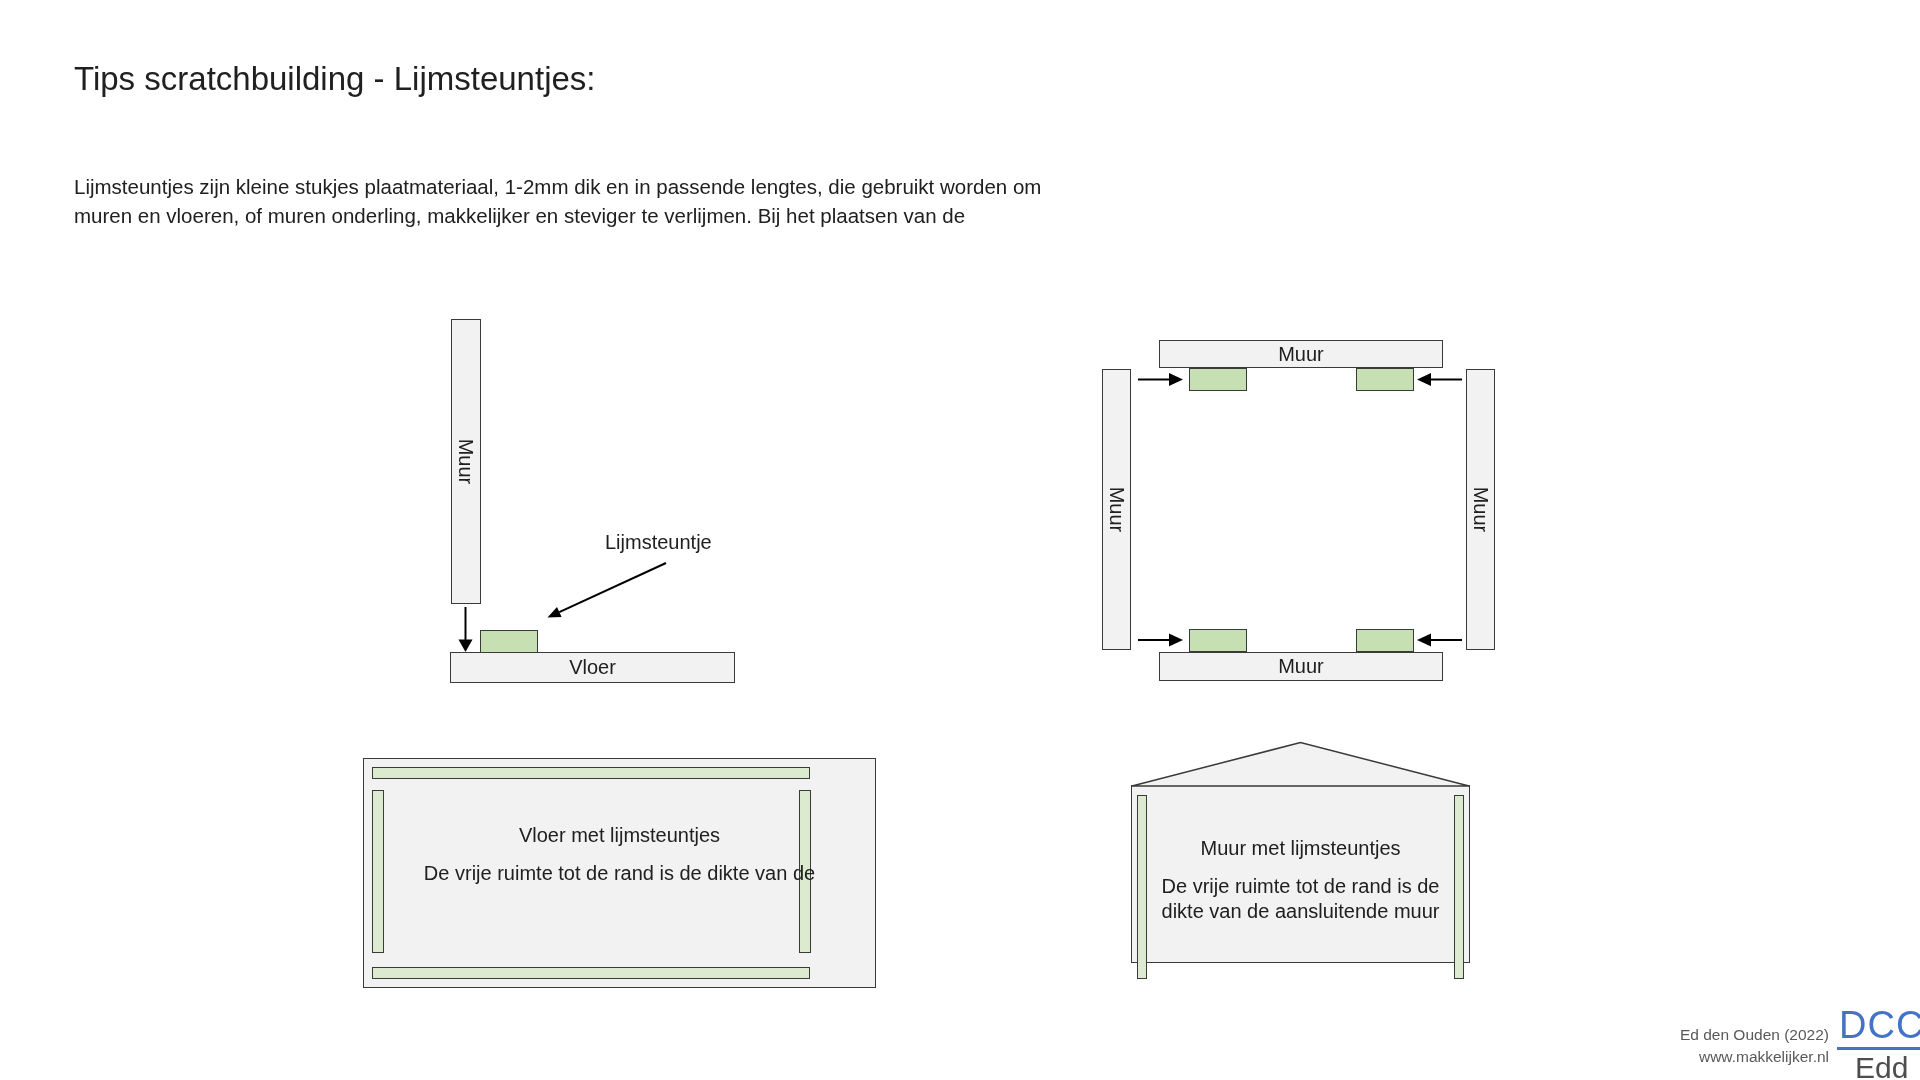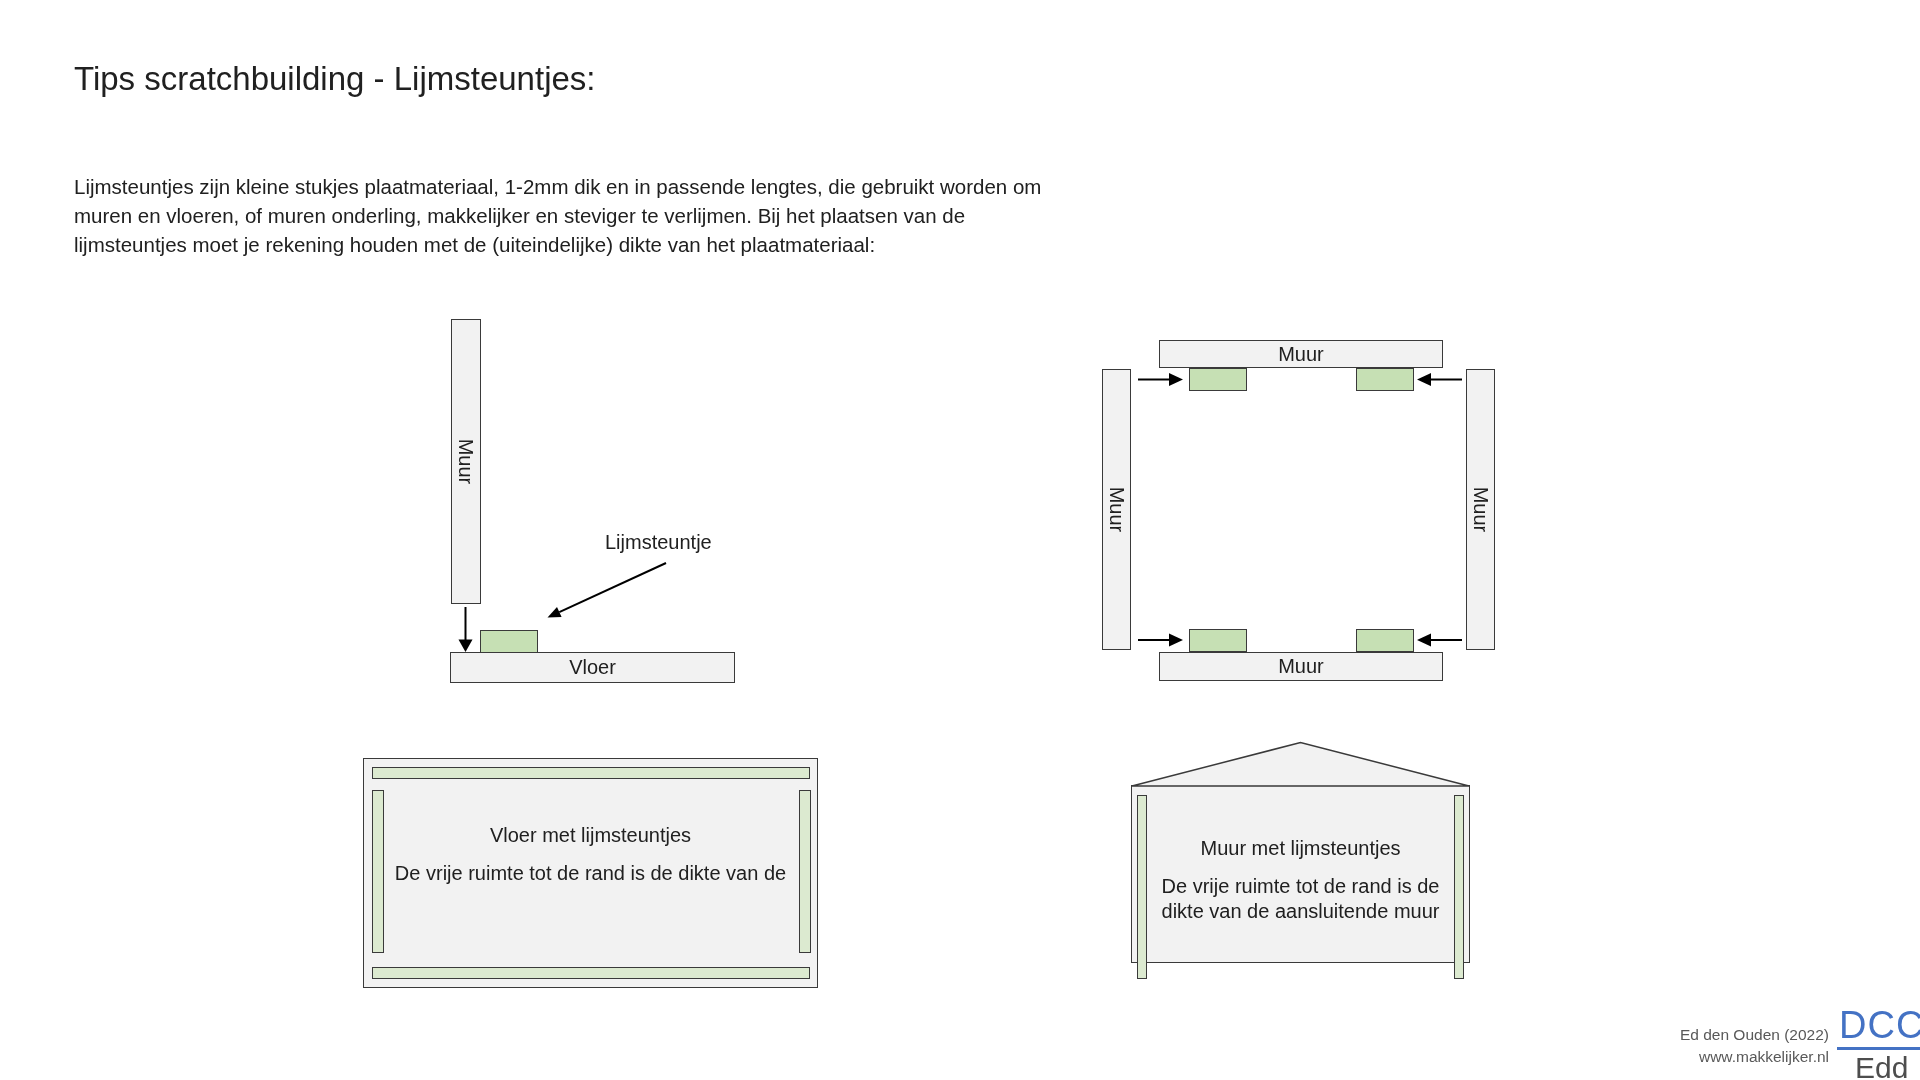--- a/index.html
+++ b/index.html
@@ -42,21 +42,20 @@
 </head>
 <body>
 
 <div class="slide">
 
   <div class="title">Tips scratchbuilding - Lijmsteuntjes:</div>
 
   <div class="intro">
     <div>Lijmsteuntjes zijn kleine stukjes plaatmateriaal, 1-2mm dik en in passende lengtes, die gebruikt worden om</div>
     <div>muren en vloeren, of muren onderling, makkelijker en steviger te verlijmen. Bij het plaatsen van de</div>
-    <div>lijmsteuntjes moet je rekening houden met de (uiteindelijke) dikte van het plaatmateriaal:</div>
   </div>
 
   <div class="bar" style="left:451px;top:319px;width:30px;height:285px;">
     <span class="rot">Muur</span>
   </div>
   <div class="green-block" style="left:480px;top:630px;width:58px;height:23px;"></div>
   <div class="bar" style="left:450px;top:652px;width:285px;height:31px;">
     <span>Vloer</span>
   </div>
   <div class="callout" style="left:605px;top:531px;">Lijmsteuntje</div>
@@ -71,21 +70,21 @@
     <span class="rot">Muur</span>
   </div>
   <div class="bar" style="left:1159px;top:652px;width:284px;height:29px;">
     <span>Muur</span>
   </div>
   <div class="green-block" style="left:1189px;top:368px;width:58px;height:23px;"></div>
   <div class="green-block" style="left:1356px;top:368px;width:58px;height:23px;"></div>
   <div class="green-block" style="left:1189px;top:629px;width:58px;height:23px;"></div>
   <div class="green-block" style="left:1356px;top:629px;width:58px;height:23px;"></div>
 
-  <div class="panel" style="left:363px;top:758px;width:455px;height:230px;">
+  <div class="panel" style="left:363px;top:758px;width:513px;height:230px;">
     <div class="strip" style="left:8px;top:8px;width:438px;height:12px;"></div>
     <div class="strip" style="left:8px;top:208px;width:438px;height:12px;"></div>
     <div class="strip" style="left:8px;top:31px;width:12px;height:163px;"></div>
     <div class="strip" style="left:435px;top:31px;width:12px;height:163px;"></div>
     <div class="panel-text" style="top:64px;">
       <div>Vloer met lijmsteuntjes</div>
       <div class="panel-body">
         <div>De vrije ruimte tot de rand is de dikte van de</div>
       </div>
     </div>

